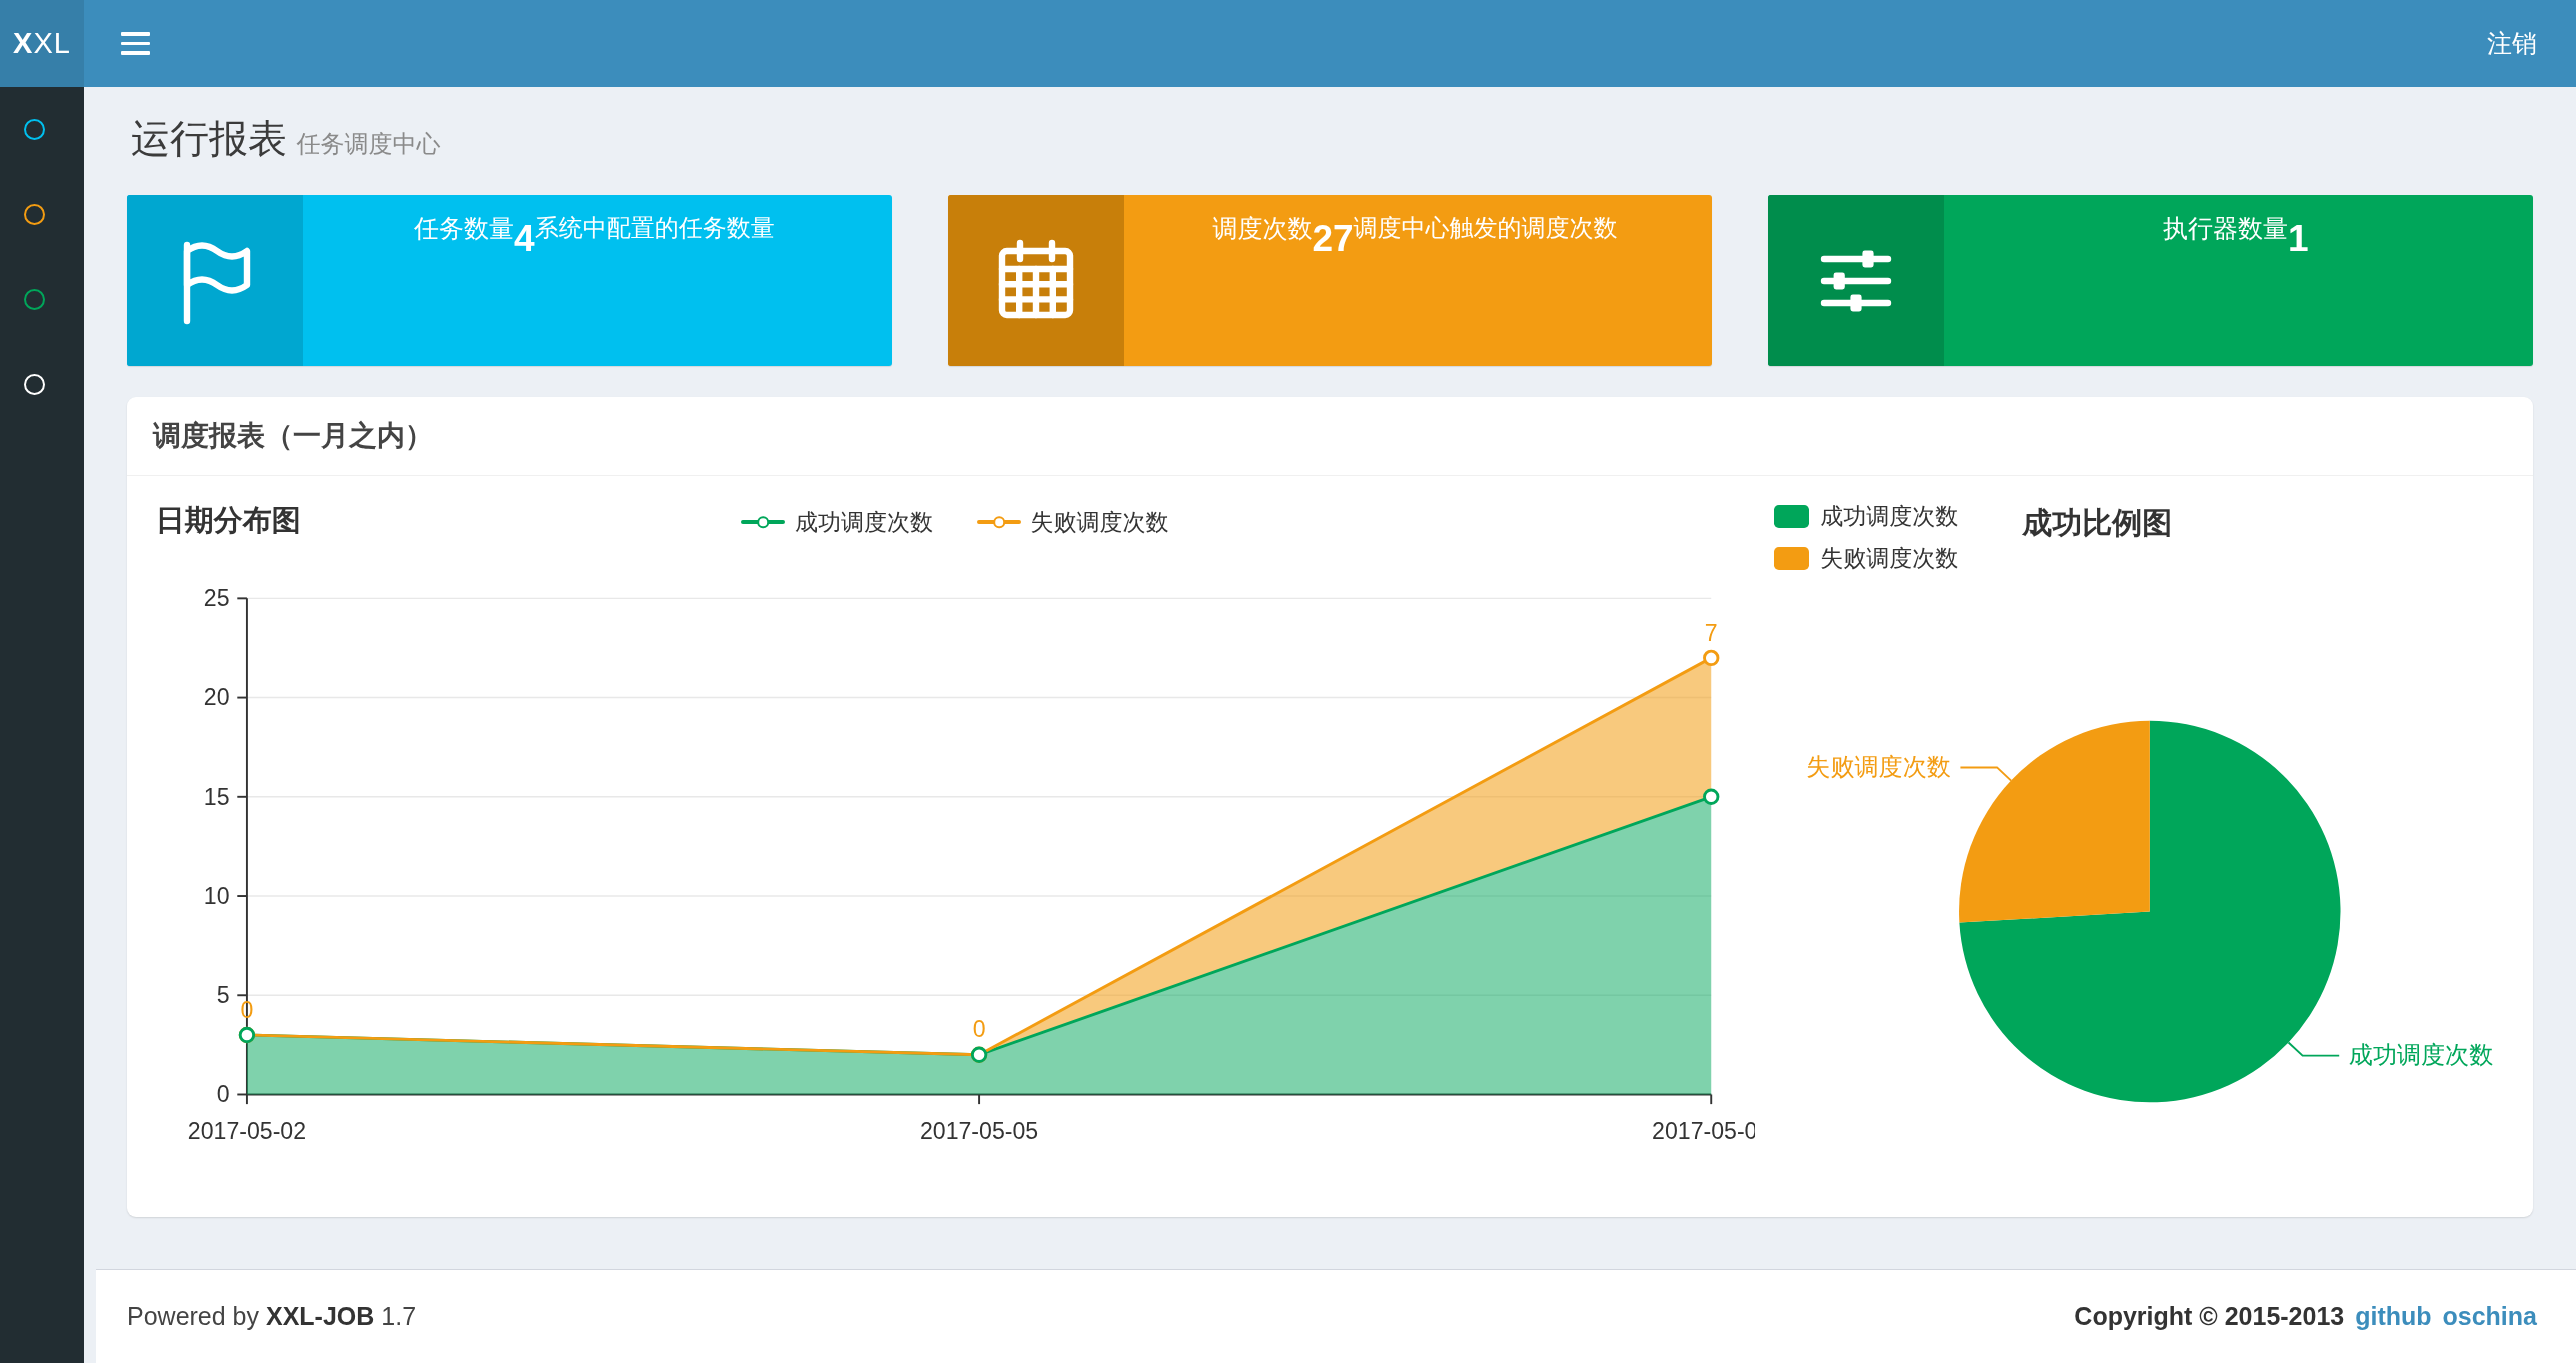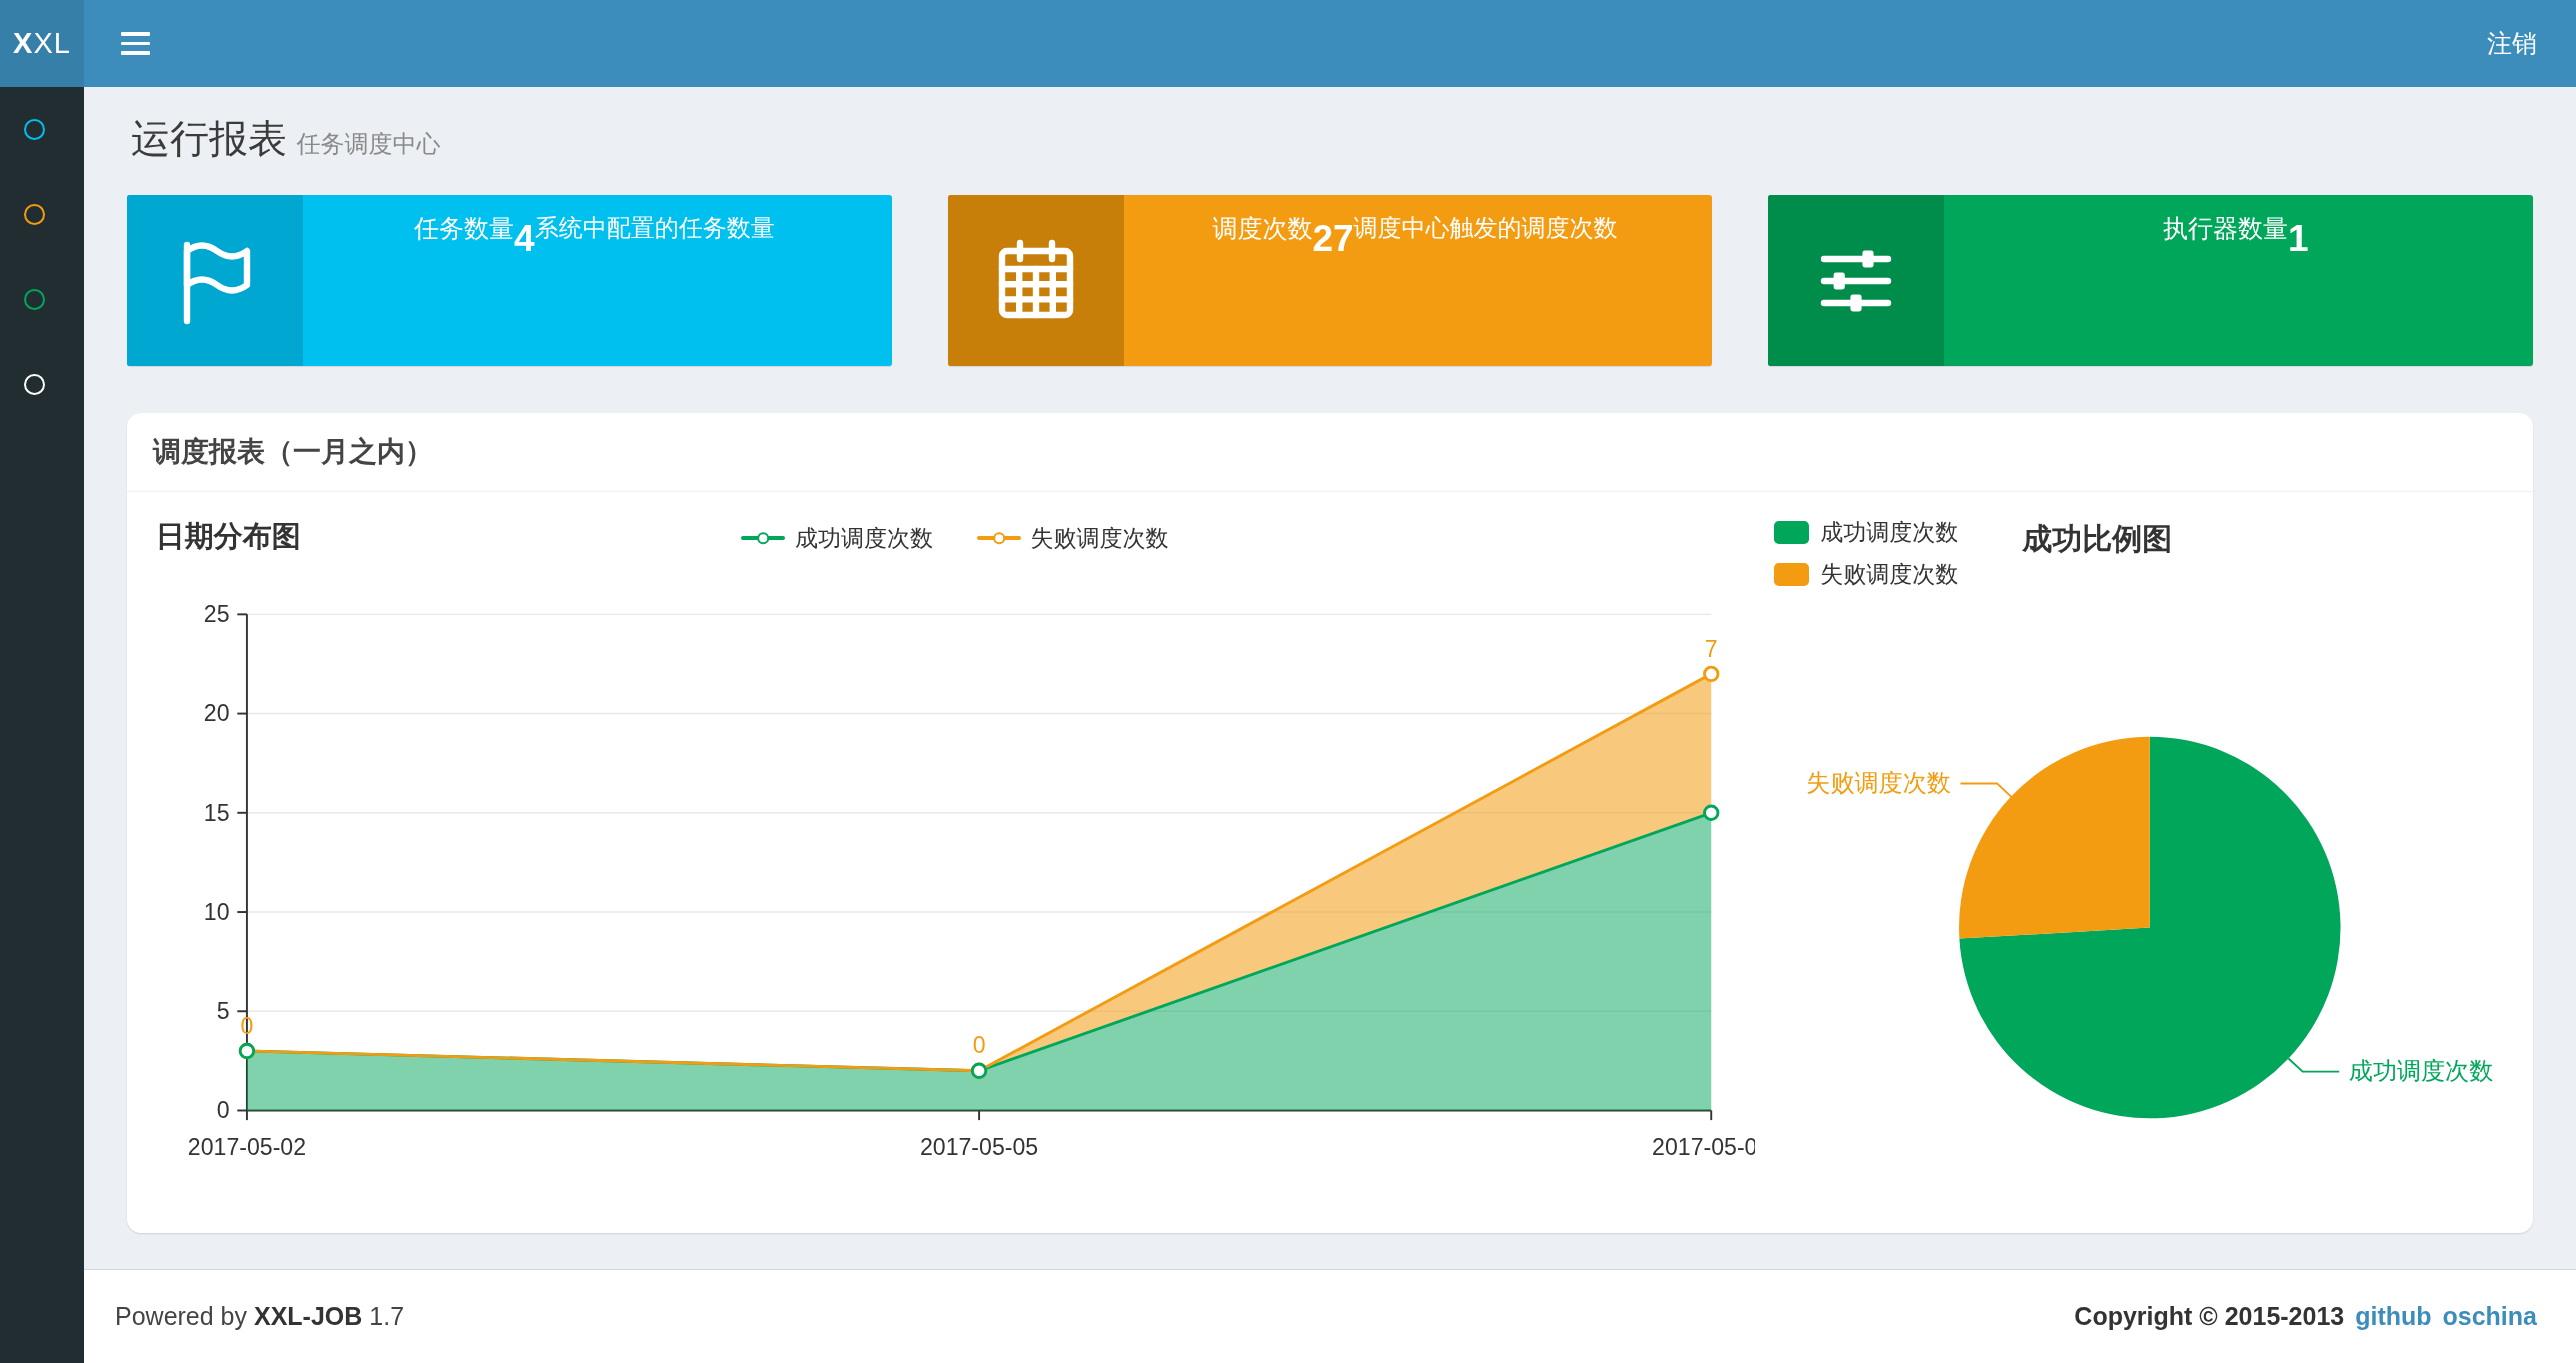--- a/index.html
+++ b/index.html
@@ -33,21 +33,21 @@
   .stat-box { flex:1; height:171px; display:flex; color:#fff; border-radius:2.9px; overflow:hidden; box-shadow:0 1px 1px rgba(0,0,0,0.1); }
   .icon-col { width:176px; display:flex; align-items:center; justify-content:center; flex-shrink:0; }
   .icon-col svg { width:96px; height:96px; }
   .stat-body { flex:1; display:flex; flex-direction:row; justify-content:center; padding:17.4px 27px 15.4px 21px; }
   .stat-title { font-size:25px; font-weight:500; }
   .stat-value { font-size:37px; font-weight:700; margin-top:5.8px; }
   .stat-hr { border:none; border-top:1px solid rgba(255,255,255,0.85); margin:12.5px 0 10.6px; }
   .stat-desc { font-size:24px; }
 
   
-  .panel { margin-top:47px; background:#fff; border-radius:14px; box-shadow:0 1px 1.9px rgba(0,0,0,0.12); }
+  .panel { margin-top:31px; background:#fff; border-radius:9px; box-shadow:0 1px 1.9px rgba(0,0,0,0.12); }
   .panel-header { padding:20px 26px; font-size:28px; font-weight:700; color:#444; border-bottom:1px solid #f0f0f0; }
   .panel-body { display:flex; padding:19px 17.4px 27px 21px; }
 
   .line-block { width:1629px; position:relative;text-align:center; }
   .line-head { height:60px; position:relative; }
   .chart-title { position:absolute; left:7.7px; top:5.8px; font-size:29px; font-weight:700; color:#333; }
   .line-legend { display:flex; justify-content:center; gap:44px; padding-top:11.6px; }
   .lg-item { display:flex; align-items:center; gap:9.6px; font-size:23px; color:#333; cursor:pointer; }
   .lg-line { width:44px; height:3.9px; border-radius:1.9px; position:relative; background:#999; }
   .lg-line i { position:absolute; left:50%; top:50%; transform:translate(-50%,-50%); width:11.6px; height:11.6px; border-radius:50%; border:2.9px solid #999; background:#fff; }
@@ -58,21 +58,21 @@
   .pie-lg-item { display:flex; align-items:center; gap:11.6px; font-size:23px; color:#333; cursor:pointer; }
   .pie-swatch { width:35px; height:23px; border-radius:4.8px; background:#999; }
   .pie-title { font-size:30px; font-weight:700; color:#333; margin-left:64px; margin-top:1.9px; }
 
   svg text { font-family:"Liberation Sans","DejaVu Sans",sans-serif; }
   .axis-label { font-size:24px; fill:#333; }
   .pt-label { font-size:24px; }
   .pie-label { font-size:25px; }
 
   
-  .footer { position:absolute; left:84px; right:0; bottom:0; height:94px; background:#fff; border-top:1px solid #d2d6de; display:flex; align-items:center; padding:0 39px 0 31px; font-size:25px; color:#444; z-index:8; }
+  .footer { position:absolute; left:96px; right:0; bottom:0; height:94px; background:#fff; border-top:1px solid #d2d6de; display:flex; align-items:center; padding:0 39px 0 31px; font-size:25px; color:#444; z-index:8; }
   .footer .right { margin-left:auto; }
   .footer a { color:#3c8dbc; text-decoration:none; font-weight:700; margin-left:4px; cursor:pointer; }
   .footer b { font-weight:700; color:#333; }
 </style>
 </head>
 <body>
 
 <div class="app">
 
   <header class="navbar">

